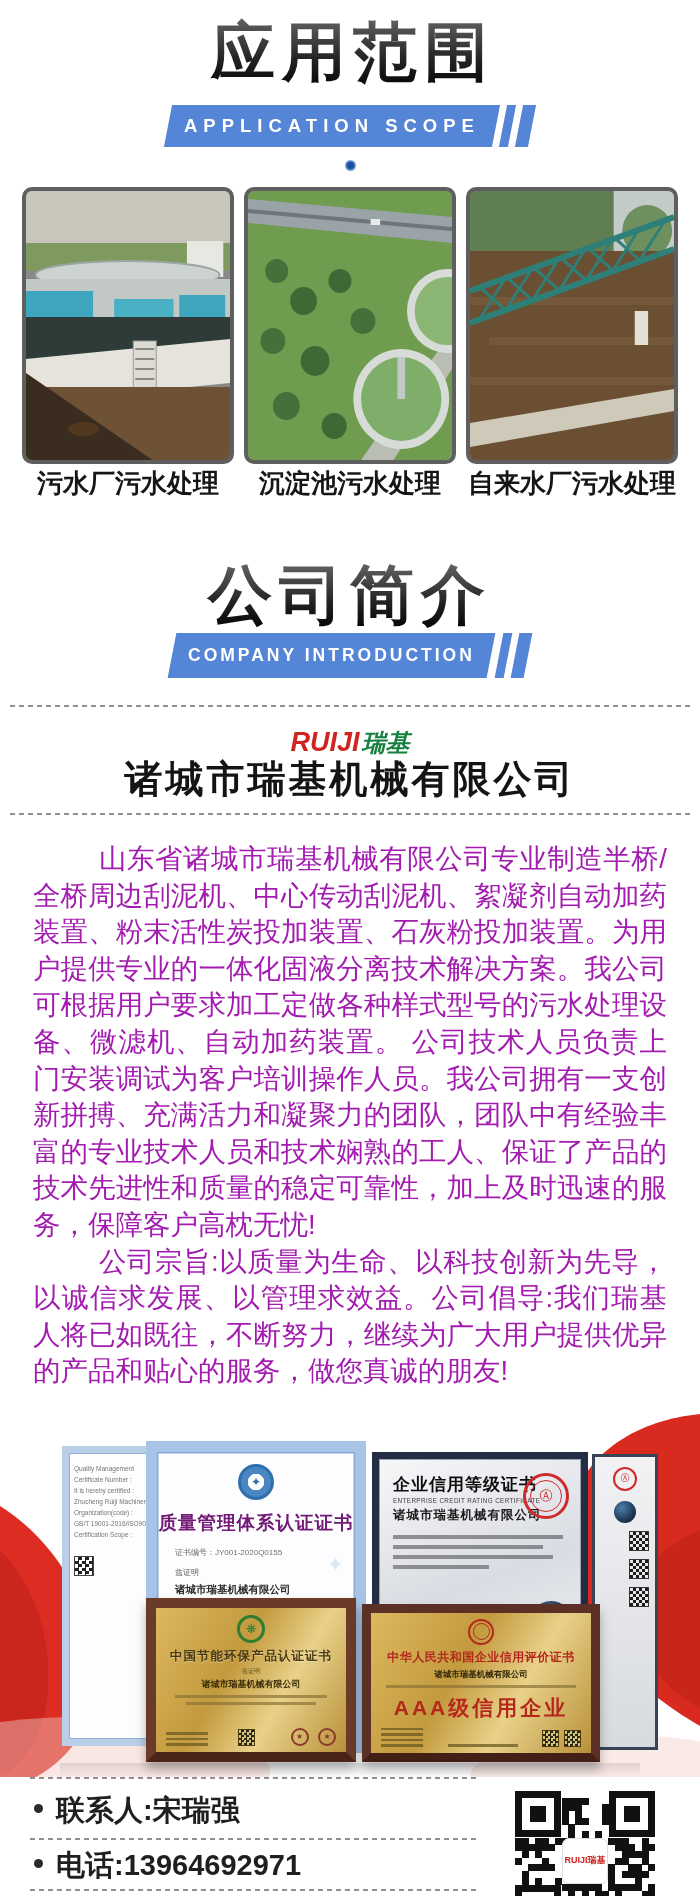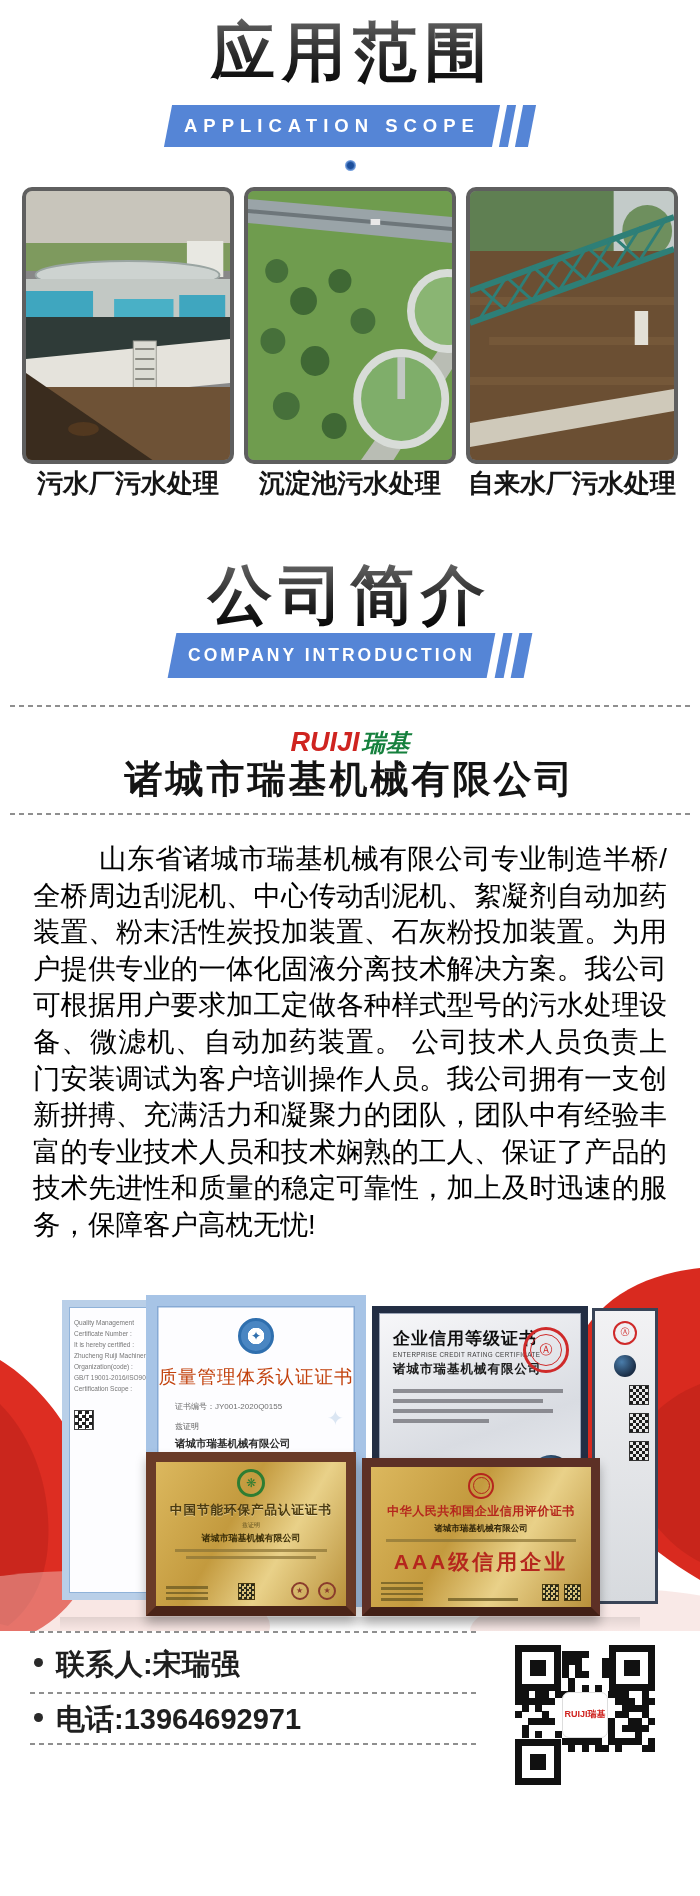--- a/index.html
+++ b/index.html
@@ -45,39 +45,39 @@
 
   
   .logo-row { margin-top:20px; height:30px; display:flex; justify-content:center; align-items:baseline;font-style:italic; }
   .logo-en { color:#cf2420; font-size:27px; font-weight:800; letter-spacing:0; }
   .logo-cn { color:#15803d; font-size:24px; font-weight:700; margin-left:2px; }
   .company-name { text-align:center; font-size:38px; font-weight:800; color:#141414;
                   letter-spacing:3px; line-height:44px; }
 
   
   .intro { margin:26px 33px 0; }
-  .intro p { font-size:27.5px; line-height:36.6px; color:#000000; text-align:justify;
+  .intro p { font-size:27.5px; line-height:36.6px; color:#a21caf; text-align:justify;
              text-indent:2.4em; }
 
   
   .cert-stage { position:relative; height:367px; margin-top:20px; overflow:hidden; background:#fff; }
   .cert-stage svg.ribbons { position:absolute; inset:0; z-index:0; }
   .cert { position:absolute; }
   .cert-blue-back { left:62px; top:36px; width:102px; height:300px; z-index:1;
         background:#fdfdff; border:7px solid #b9cfe8; box-shadow:inset 0 0 0 1px #8fb2d9; padding:10px 5px; }
   .side-line { font-size:6.5px; color:#777; line-height:11px; white-space:nowrap; overflow:hidden; }
   .mini-qr { width:20px; height:20px; margin-top:16px;
         background:repeating-conic-gradient(#222 0 25%,#fff 0 50%) 0 0/7px 7px; border:1px solid #444; }
   .cert-blue-main { left:146px; top:31px; width:220px; height:312px; z-index:2;
         background:#fdfdff; border:11px solid #a7c4e6; box-shadow:inset 0 0 0 1.5px #86a9d4;
         text-align:center; overflow:hidden; }
   .medal { width:36px; height:36px; border-radius:50%; margin:12px auto 0;
         background:radial-gradient(circle,#fff 0 38%,#4a86c2 40% 100%); border:3px solid #2f6fae;
         display:flex; align-items:center; justify-content:center; color:#2f6fae; font-size:12px; }
-  .q-title { font-size:18.5px; font-weight:400; color:#c2410c; letter-spacing:1px; margin-top:10px; }
+  .q-title { font-size:18.5px; font-weight:700; color:#701a75; letter-spacing:1px; margin-top:10px; }
   .q-body { text-align:left; margin:12px 18px 0; position:relative; z-index:1; }
   .q-no   { font-size:8px; color:#707070; }
   .q-att  { font-size:8px; color:#606060; margin-top:9px; }
   .q-co   { font-size:10.5px; color:#2a2a2a; font-weight:700; margin-top:5px; }
   .q-code { font-size:6.5px; color:#8a8a8a; margin-top:4px; }
   .q-eval { font-size:8px; color:#555; margin-top:8px; }
   .q-std  { font-size:9.5px; color:#2e2e2e; font-weight:600; margin-top:5px; }
   .wm { position:absolute; color:#dbe6f3; z-index:0; }
   .cert-credit-main { left:372px; top:42px; width:216px; height:206px; z-index:2;
         background:linear-gradient(160deg,#f7f7f9,#d9dce2 60%,#eceef2);
@@ -245,20 +245,21 @@
   <div class="logo-row">
     <span class="logo-en">RUIJI</span>
     <span class="logo-cn">瑞基</span>
   </div>
   <div class="company-name">诸城市瑞基机械有限公司</div>
 
   <div class="dash dash-b"></div>
 
   <div class="intro">
     <p>山东省诸城市瑞基机械有限公司专业制造半桥/全桥周边刮泥机、中心传动刮泥机、絮凝剂自动加药装置、粉末活性炭投加装置、石灰粉投加装置。为用户提供专业的一体化固液分离技术解决方案。我公司可根据用户要求加工定做各种样式型号的污水处理设备、微滤机、自动加药装置。 公司技术人员负责上门安装调试为客户培训操作人员。我公司拥有一支创新拼搏、充满活力和凝聚力的团队，团队中有经验丰富的专业技术人员和技术娴熟的工人、保证了产品的技术先进性和质量的稳定可靠性，加上及时迅速的服务，保障客户高枕无忧!</p>
+    <p>公司宗旨:以质量为生命、以科技创新为先导，以诚信求发展、以管理求效益。公司倡导:我们瑞基人将已如既往，不断努力，继续为广大用户提供优异的产品和贴心的服务，做您真诚的朋友!</p>
   </div>
 </section>
 
 <section class="cert-stage">
   <svg class="ribbons" viewBox="0 0 700 367">
     <path d="M700 4 C 640 10 585 40 570 100 C 556 170 588 250 700 316 Z" fill="#d92a1f"></path>
     <path d="M700 120 C 650 140 618 182 638 232 C 653 264 676 286 700 298 Z" fill="#c1231a" opacity=".7"></path>
     <path d="M0 96 C 52 128 98 196 96 268 C 95 310 74 346 36 367 L0 367 Z" fill="#dd2d22"></path>
     <path d="M0 140 C 30 170 52 220 48 280 C 46 316 30 346 8 362 L0 360 Z" fill="#c0241b" opacity=".65"></path>
     <ellipse cx="80" cy="362" rx="190" ry="55" fill="#f2c9c4" opacity=".45"></ellipse>

